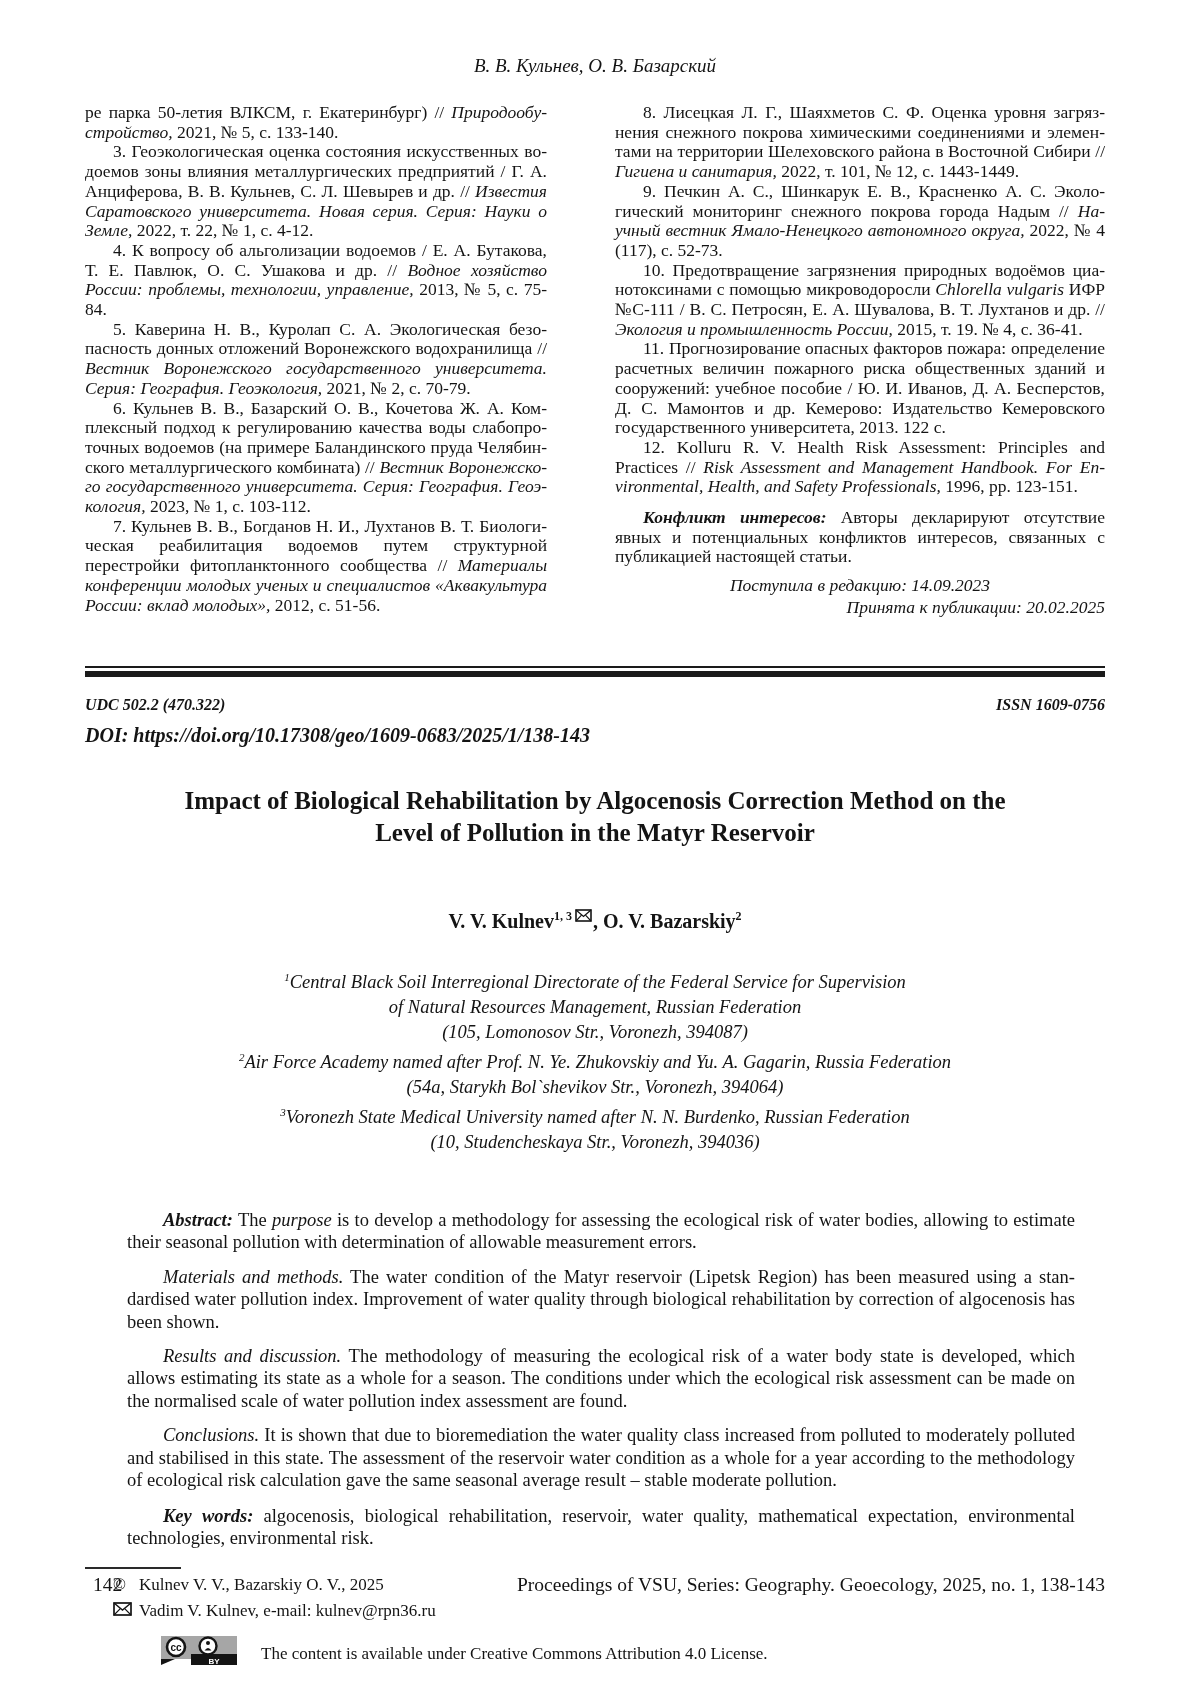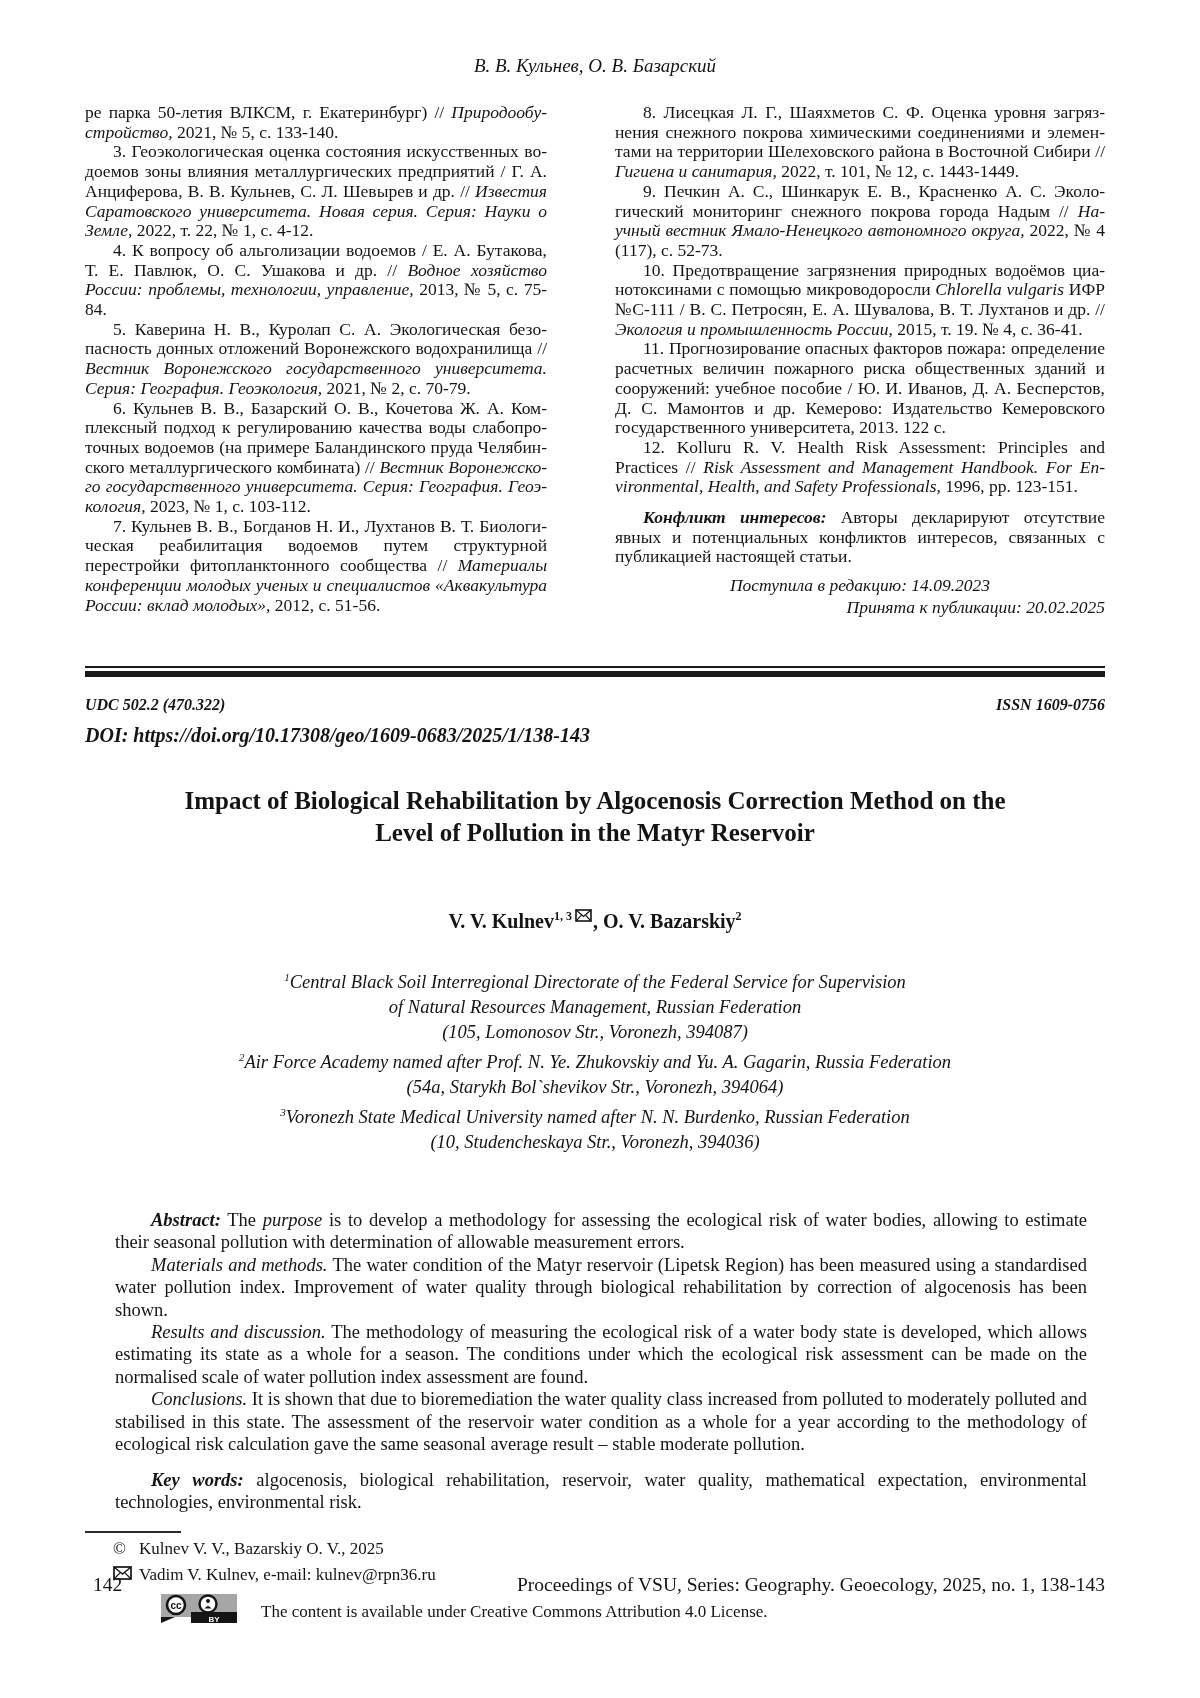--- a/index.html
+++ b/index.html
@@ -43,29 +43,29 @@
 
   .authors-line{margin-top:55px;text-align:center;font-weight:bold;font-size:20px;}
   .authors-line sup{font-size:12px;}
   .env-icon{display:inline-block;vertical-align:6px;margin:0 1px 0 3px;}
 
   .affils{margin-top:32px;}
   .affils p{margin:0;text-align:center;font-style:italic;font-size:18.5px;line-height:25px;}
   .affils sup{font-size:11px;}
 
   .abstract{margin:54px 18px 0 30px;}
-  .abstract p{margin:0;font-size:18.5px;line-height:22.4px;text-align:justify;}
+  .abstract p{margin:12px;font-size:18.5px;line-height:22.4px;text-align:justify;}
   p.abs{text-indent:36px;}
   p.kw{text-indent:36px;margin-top:13px !important;}
 
   .footnote{margin-top:18px;font-size:17px;line-height:21px;}
   .footnote-rule{width:96px;height:0;border-top:2px solid #2a2a2a;}
   .fn-line{display:flex;align-items:center;margin-left:28px;margin-top:5px;}
   .fn-sym{width:26px;flex:0 0 26px;}
-  .cc-row{display:flex;align-items:center;margin-left:28px;margin-top:9px;padding-left:48px;}
+  .cc-row{display:flex;align-items:center;margin-left:28px;margin-top:15px;padding-left:48px;}
   .cc-badge{margin-right:24px;}
   .footer{
     position:absolute;left:93px;right:95px;top:1574px;
     display:flex;justify-content:space-between;font-size:19.5px;
   }
 </style>
 </head>
 <body>
 
 <div class="page">

